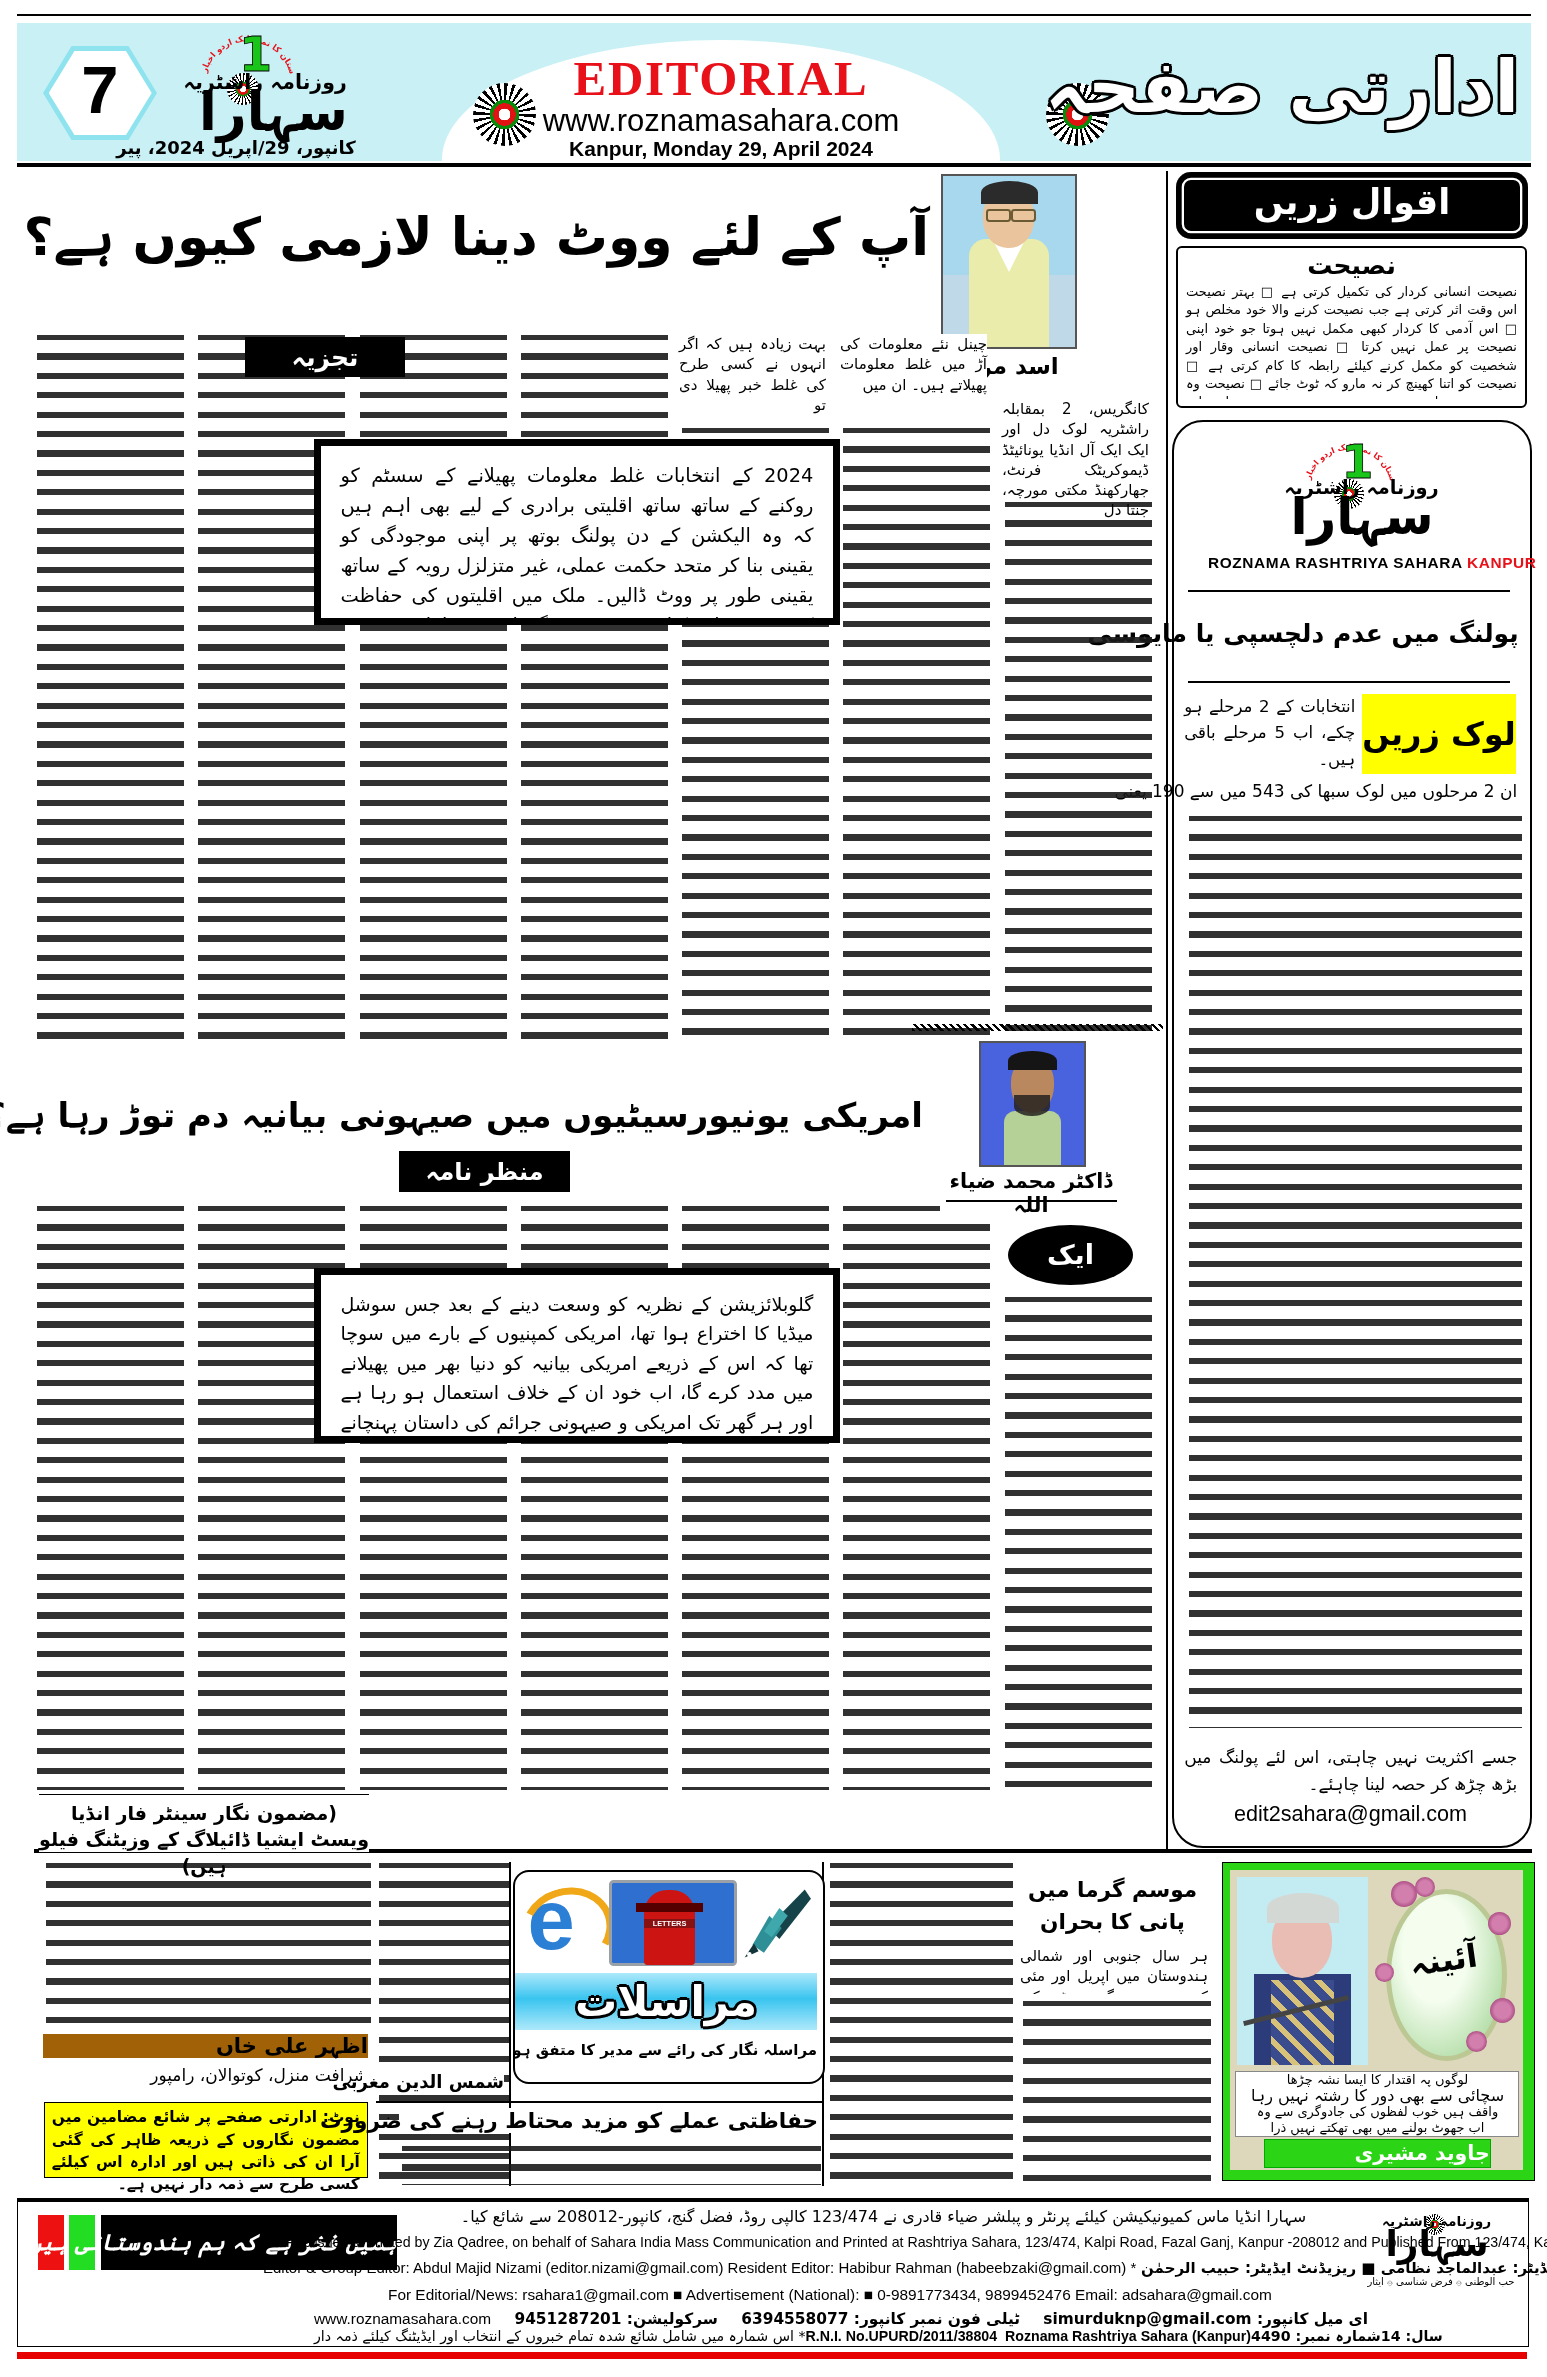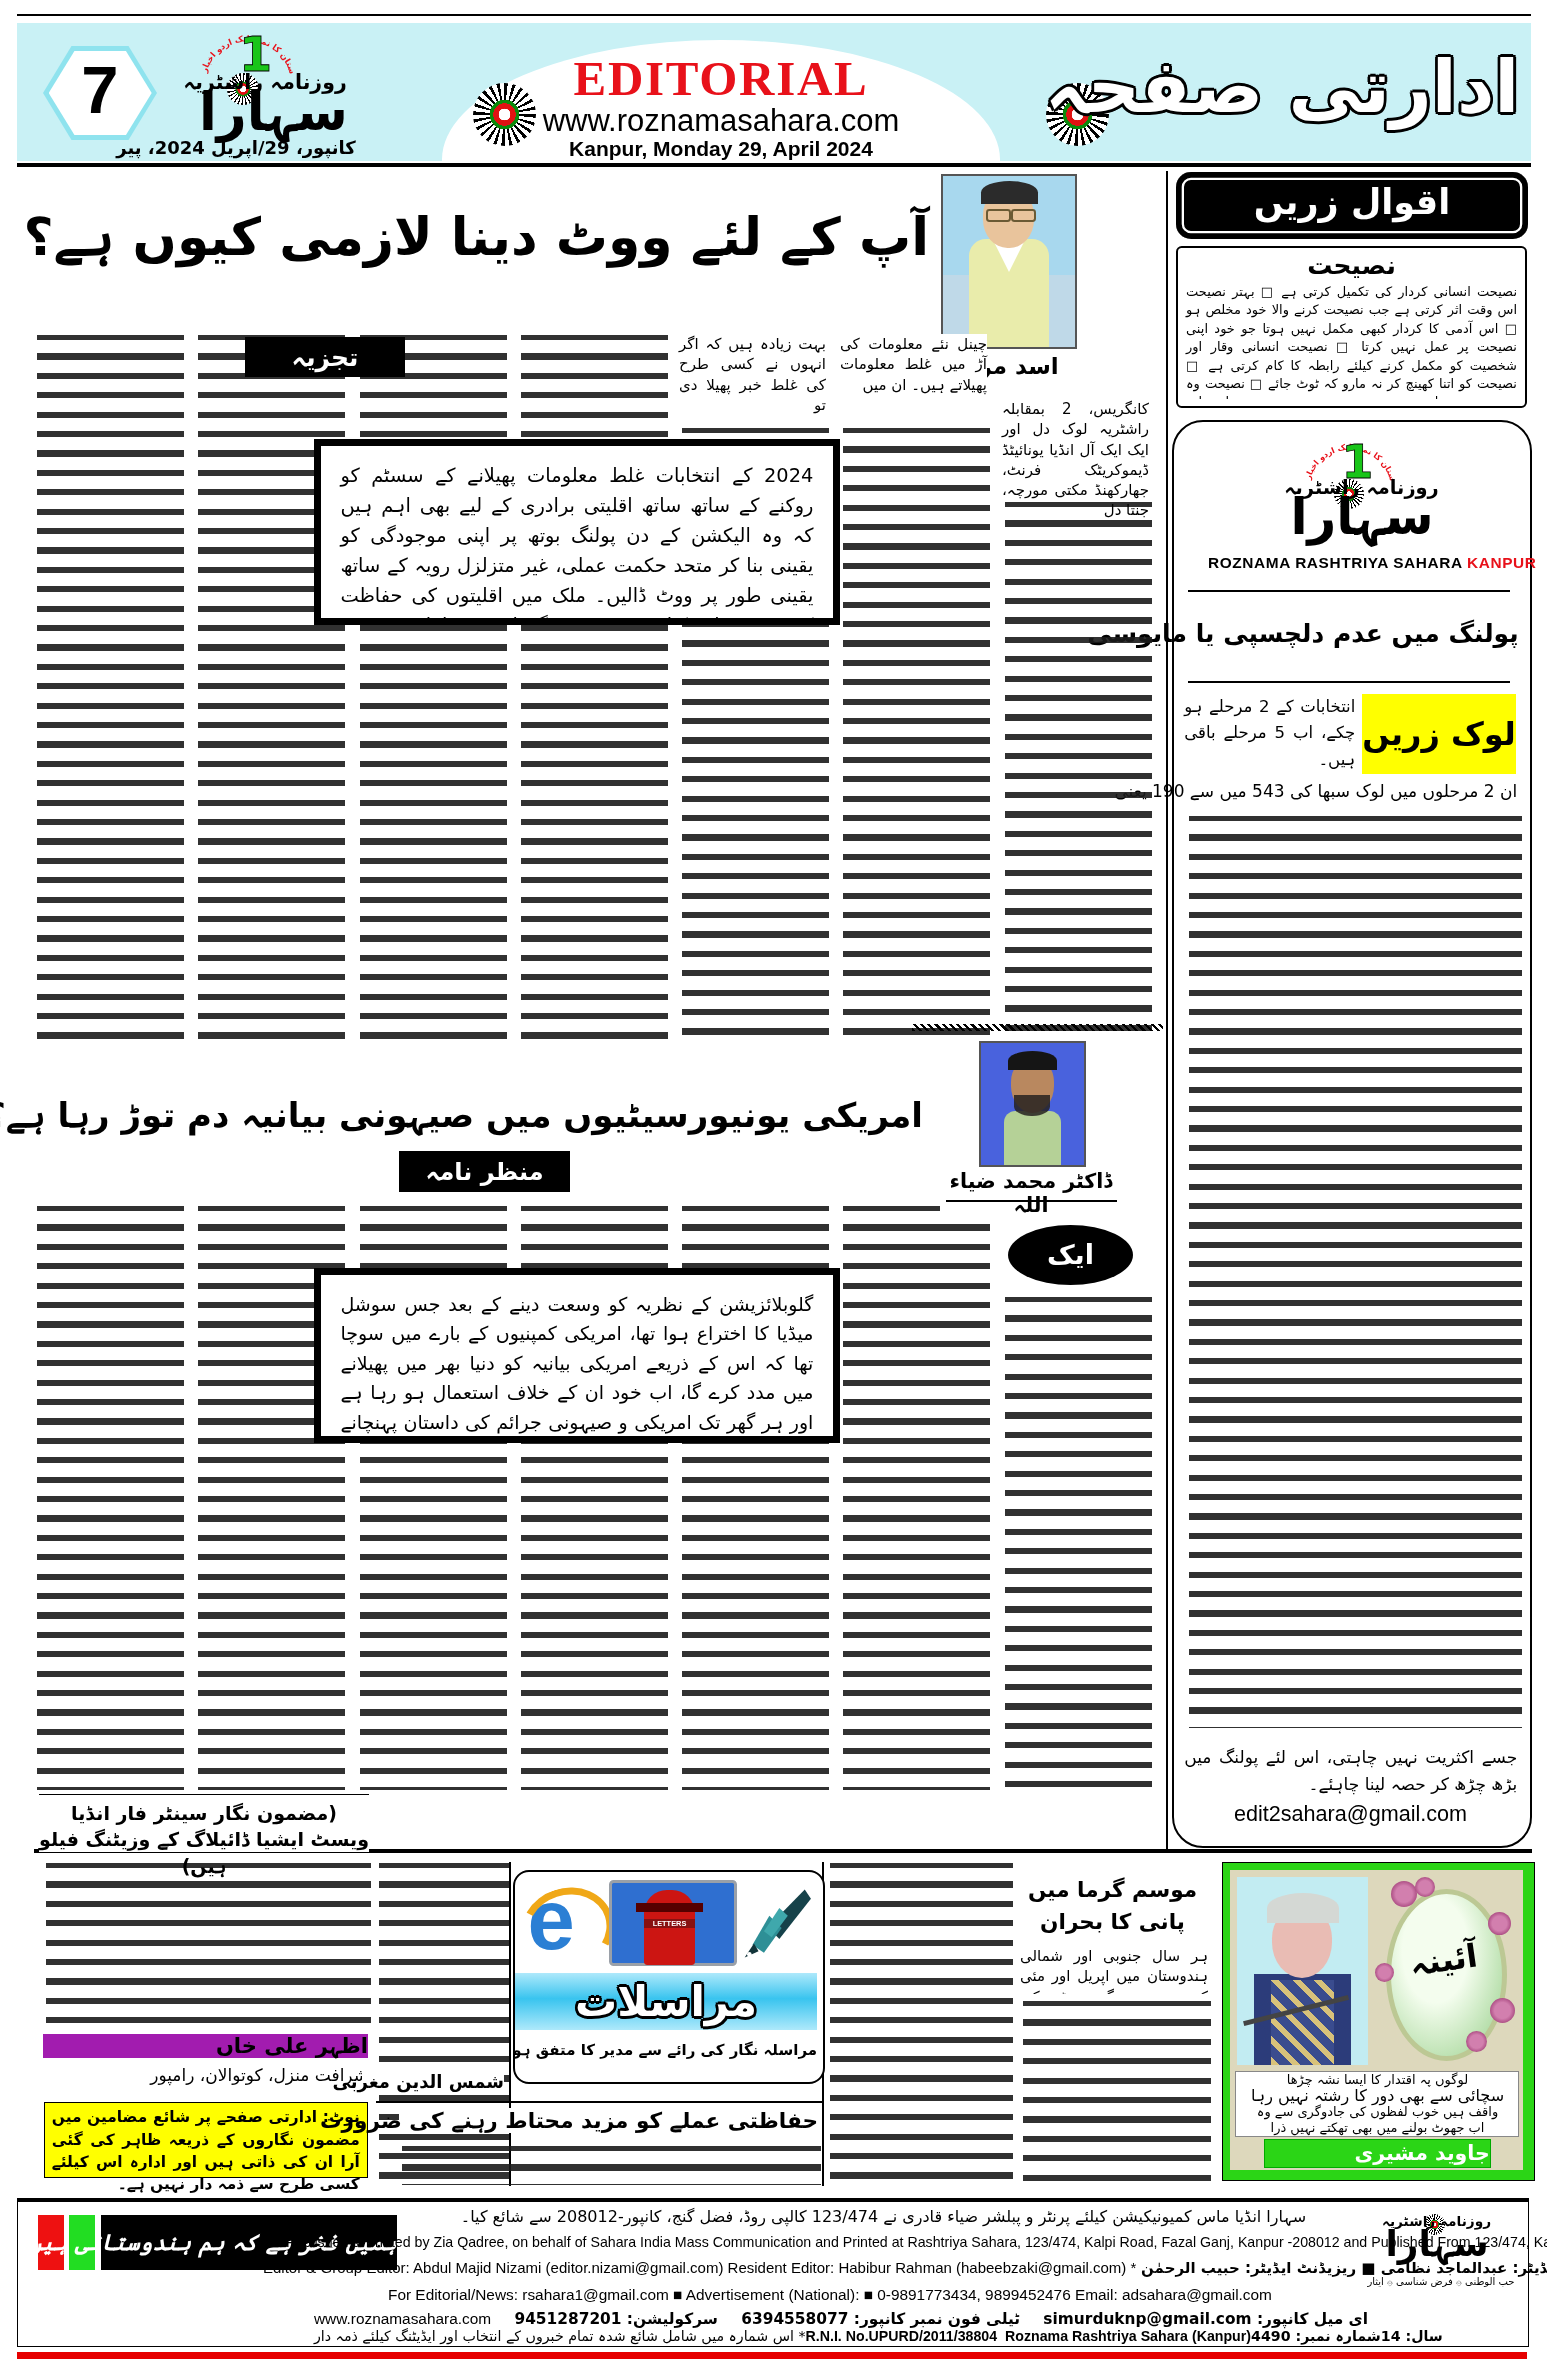--- a/index.html
+++ b/index.html
@@ -166,21 +166,21 @@
     <div class="abs ur j" style="left:10.3px;top:272px;width:171px;height:80px;font-size:16.5px;line-height:1.6;">انتخابات کے 2 مرحلے ہو چکے، اب 5 مرحلے باقی ہیں۔</div>
     <div class="abs ur nw" style="left:10.3px;top:359px;width:333px;font-size:17px;">ان 2 مرحلوں میں لوک سبھا کی 543 میں سے 190 یعنی</div>
 
     <div class="abs ur j" style="left:10.3px;top:1322px;width:333px;height:57px;font-size:17px;line-height:1.6;">جسے اکثریت نہیں چاہتی، اس لئے پولنگ میں بڑھ چڑھ کر حصہ لینا چاہئے۔</div>
     <div class="abs en c" style="left:0;top:1379px;width:353px;font-size:21.6px;">edit2sahara@gmail.com</div>
   </div>
 
   <div class="abs rule" style="left:509px;top:1862px;width:1.7px;height:324px"></div>
   <div class="abs rule" style="left:822px;top:1862px;width:1.7px;height:324px"></div>
 
-  <div class="abs ur b" style="left:43px;top:2034px;width:325px;font-size:21px;z-index:2;background:#a21caf;text-align:right;">اظہر علی خاں</div>
+  <div class="abs ur b" style="left:43px;top:2034px;width:325px;font-size:21px;z-index:2;background:#a16207;text-align:right;">اظہر علی خاں</div>
   <div class="abs ur" style="left:43px;top:2065px;width:325px;font-size:17px;z-index:2;background:#fff;text-align:right;">شرافت منزل، کوتوالان، رامپور</div>
   <div class="abs ur b j" style="left:44px;top:2102px;width:308px;height:67px;background:#ffff00;border:1.7px solid #000;
               font-size:15.4px;line-height:1.45;padding:3.4px 6.8px;z-index:2;">نوٹ: ادارتی صفحے پر شائع مضامین میں مضمون نگاروں کے ذریعہ ظاہر کی گئی آرا ان کی ذاتی ہیں اور ادارہ اس کیلئے کسی طرح سے ذمہ دار نہیں ہے۔</div>
 
   <div class="abs ur b nw" style="left:362px;top:2071px;width:142px;font-size:18px;z-index:2;background:#fff;text-align:center;">شمس الدین مغربی</div>
   <div class="abs rule" style="left:376px;top:2101px;width:446px;height:1.7px;z-index:2;"></div>
   <div class="abs ur b nw c overlay" style="left:399px;top:2108px;width:419px;font-size:21.6px;">حفاظتی عملے کو مزید محتاط رہنے کی ضرورت</div>
 
   <div class="abs" style="left:513px;top:1870px;width:308px;height:210px;border:2.8px solid #000;border-radius:16px;background:#fff;z-index:2;overflow:hidden;">
 

